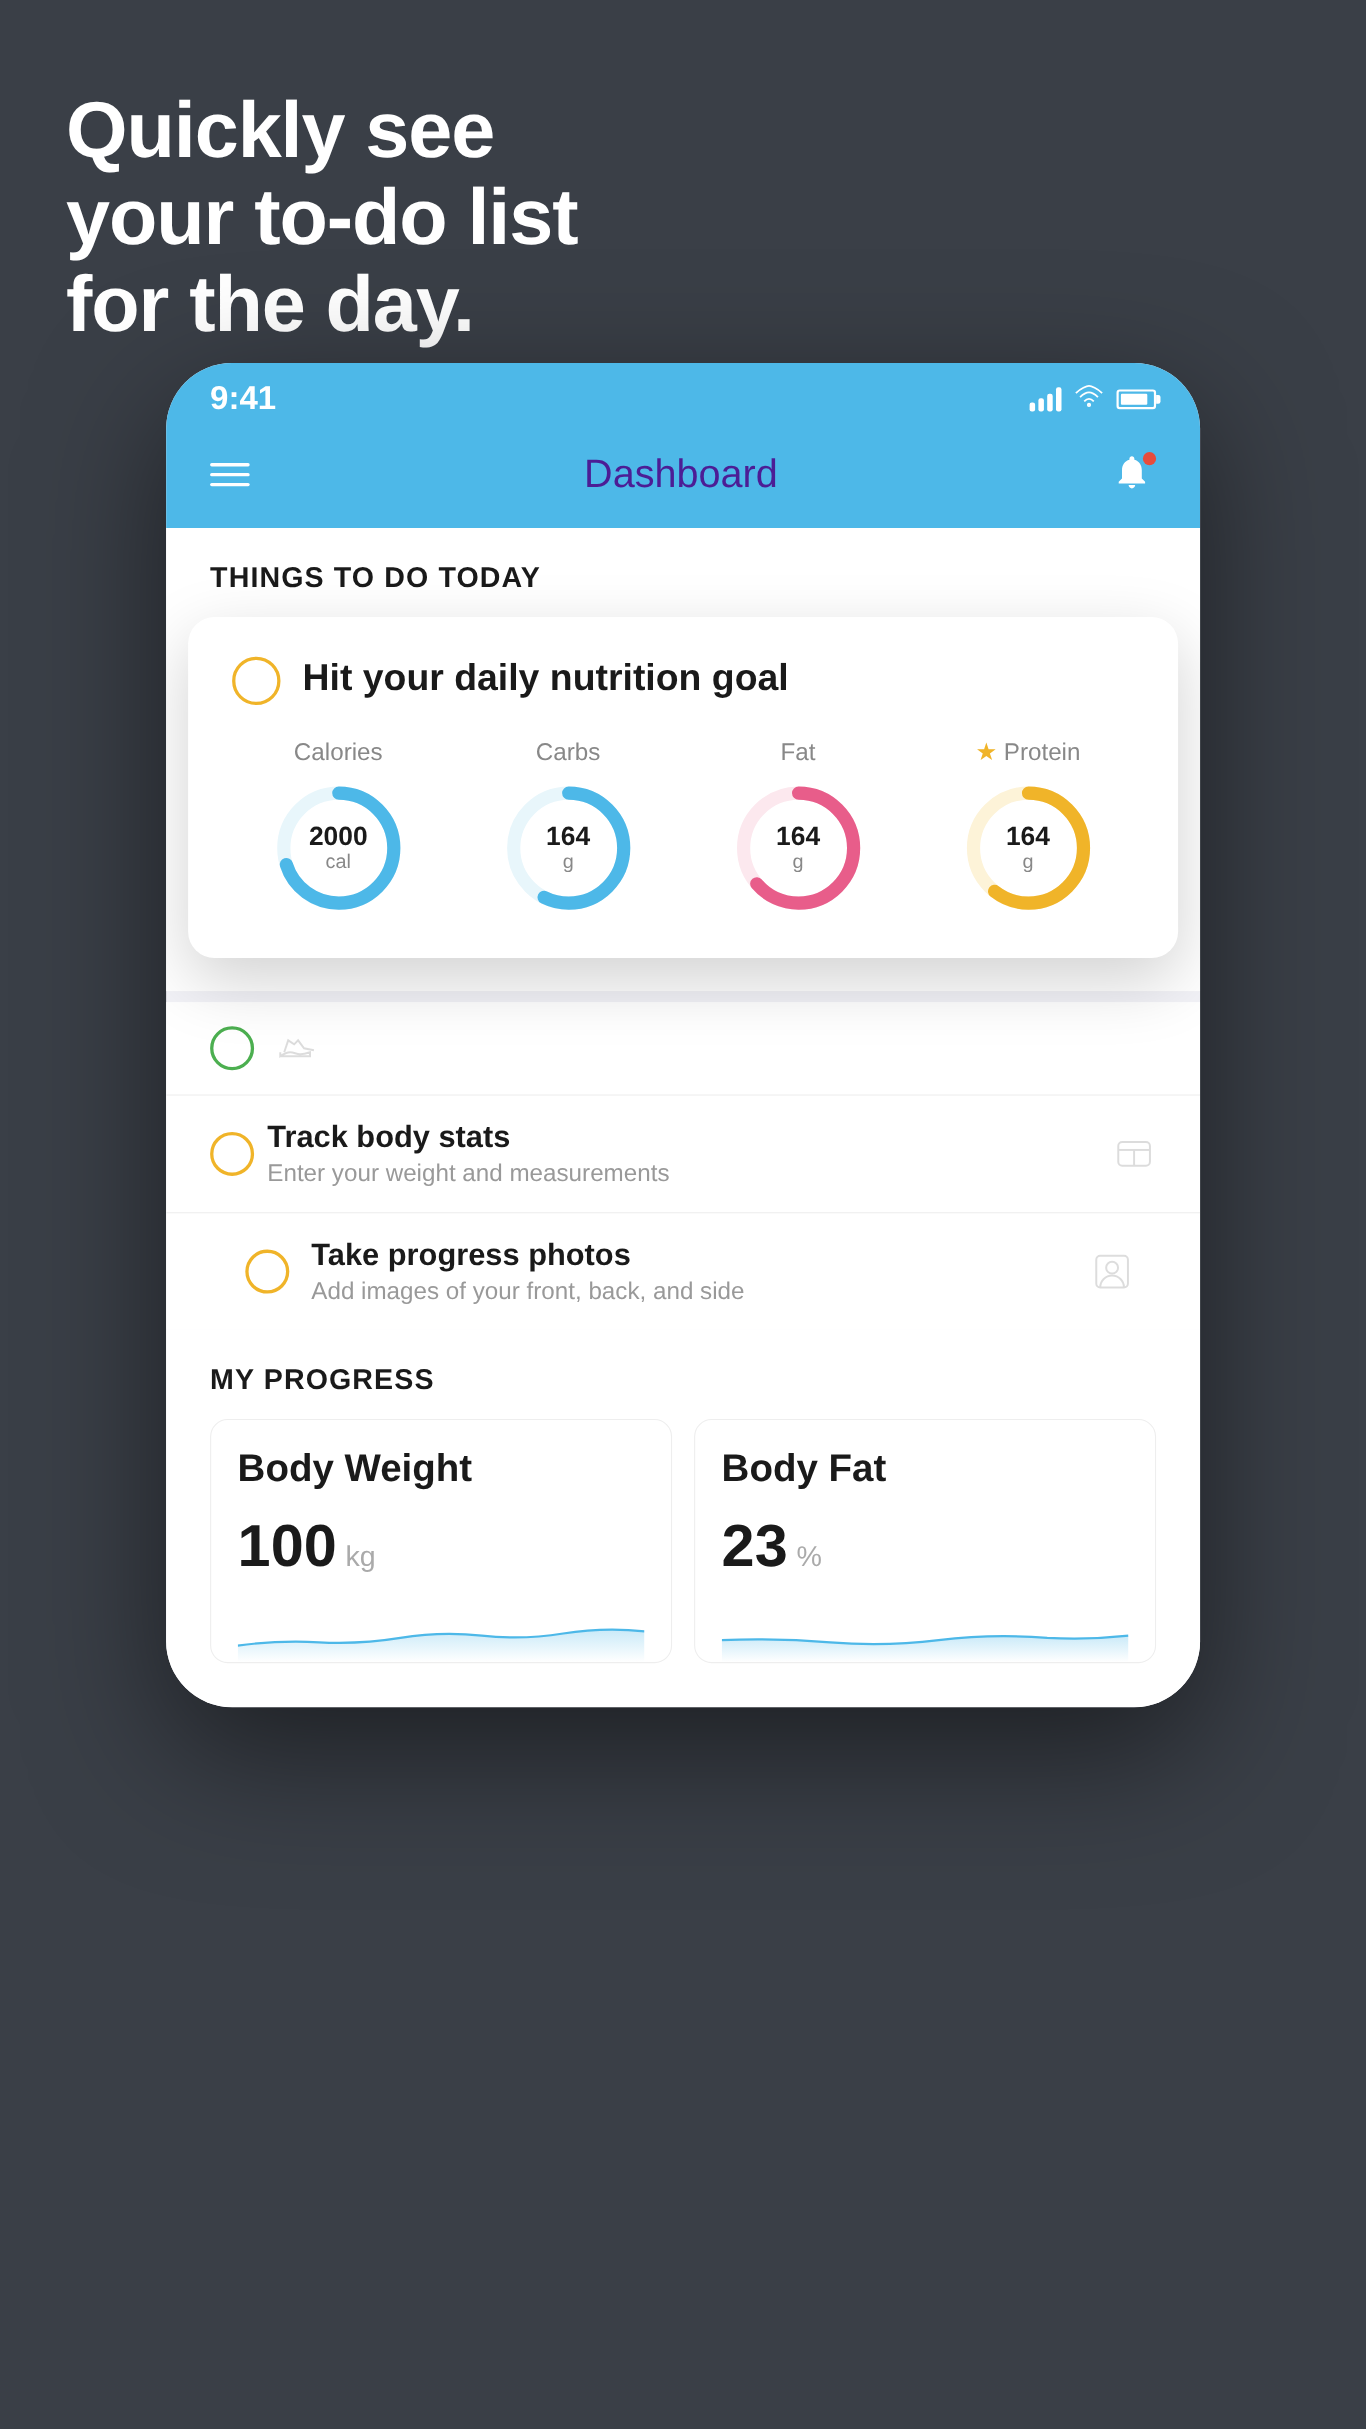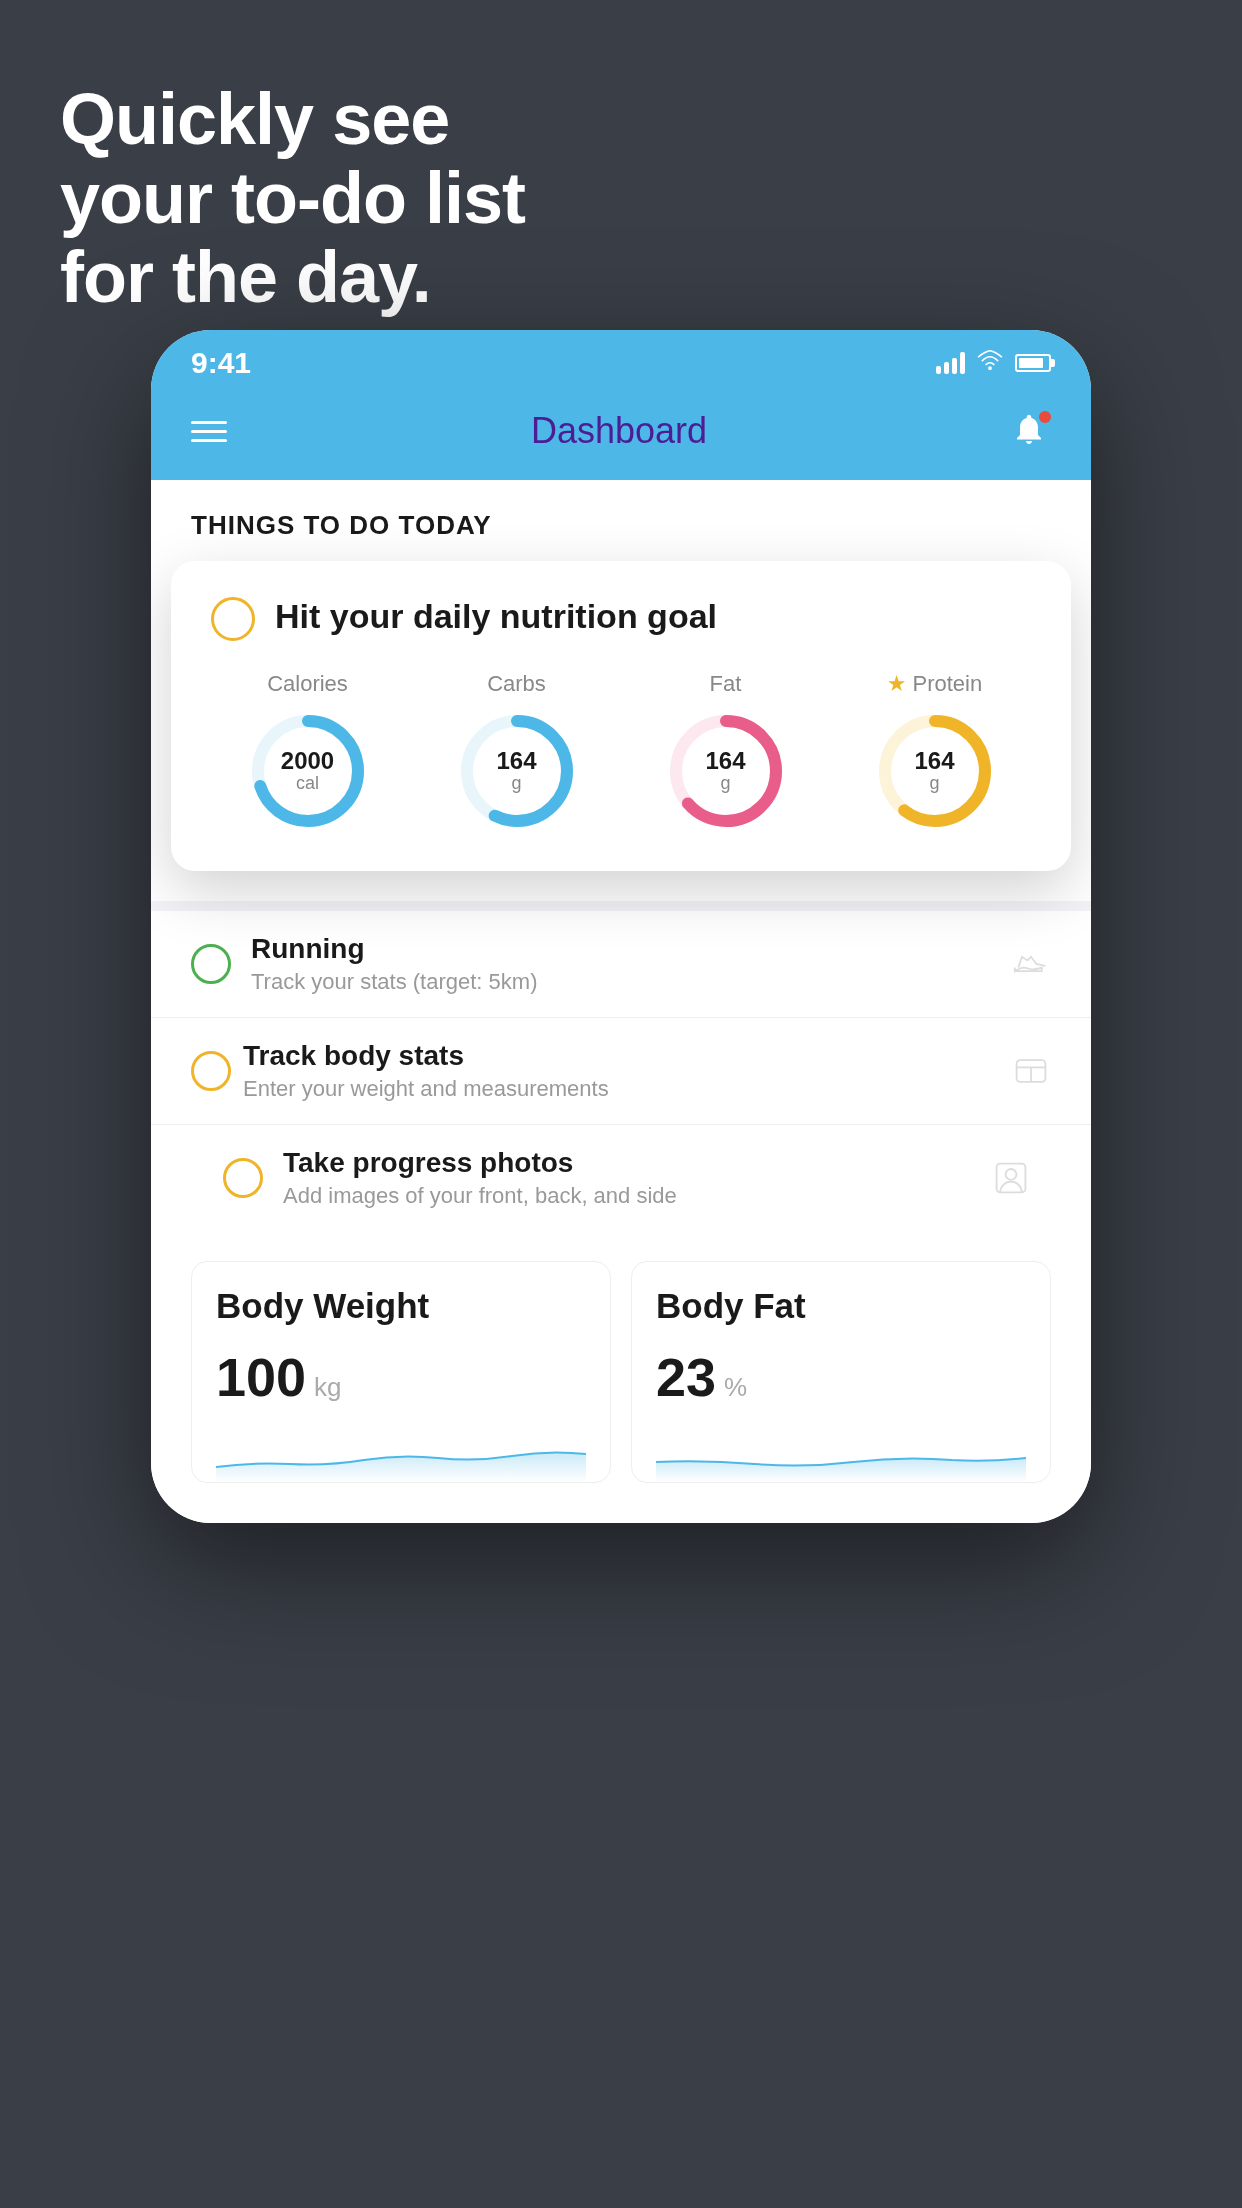--- a/index.html
+++ b/index.html
@@ -504,24 +504,20 @@
             </div>
           </div>
         </div>
       </div>
     </div>
 
     <div class="todo-list">
 
       <div class="todo-item" style="padding: 22px 40px;">
         <div class="todo-circle green"></div>
-        <div class="todo-text">
-          <div class="todo-title">Running</div>
-          <div class="todo-subtitle">Track your stats (target: 5km)</div>
-        </div>
         <div class="todo-icon">
           <svg width="36" height="30" viewBox="0 0 40 32" fill="none" stroke="#aaa" stroke-width="2">
             <path d="M2 24c0 0 6-4 10-4s6 2 10 2 10-2 10-2v4H2v-4z"></path>
             <path d="M6 20 L10 8 L16 12 L20 8 L26 16 L36 18"></path>
           </svg>
         </div>
       </div>
 
       <div class="todo-item" style="padding: 22px 40px; gap: 12px;">
         <div class="todo-circle yellow"></div>
@@ -548,20 +544,21 @@
           <svg width="36" height="36" viewBox="0 0 40 40" fill="none" stroke="#aaa" stroke-width="2">
             <rect x="4" y="4" width="32" height="32" rx="4"></rect>
             <circle cx="20" cy="16" r="6"></circle>
             <path d="M8 36c0-6.6 5.4-12 12-12s12 5.4 12 12"></path>
           </svg>
         </div>
       </div>
     </div>
 
     <div class="progress-section">
+      <div class="section-heading">MY PROGRESS</div>
       <div class="progress-cards">
 
         <div class="progress-card">
           <div class="progress-card-title">Body Weight</div>
           <div class="progress-value-row">
             <span class="progress-value">100</span>
             <span class="progress-unit">kg</span>
           </div>
           <div class="mini-chart">
             <svg viewBox="0 0 300 50" preserveAspectRatio="none">

